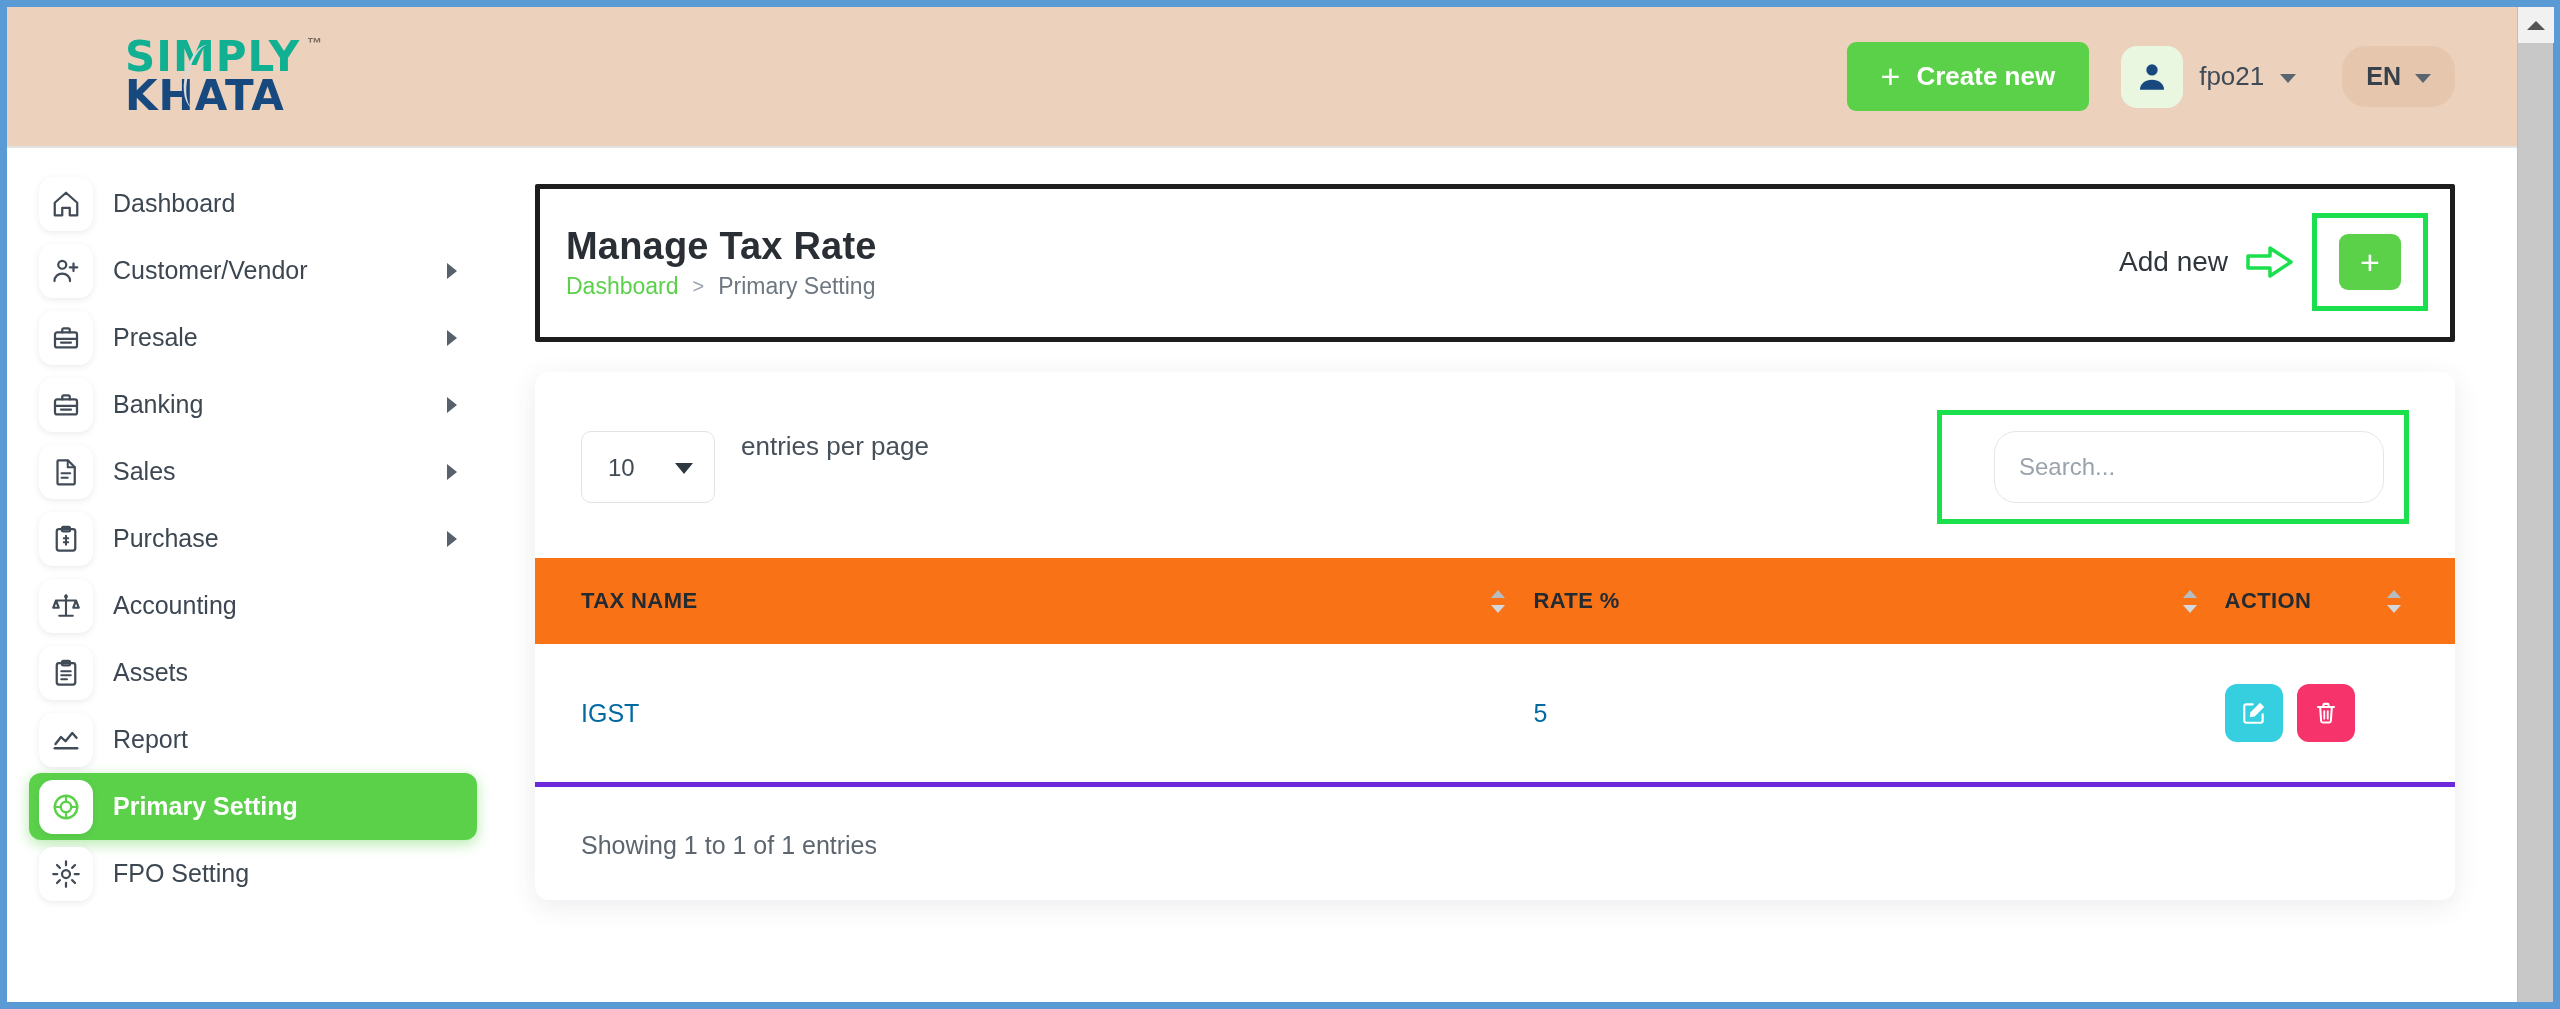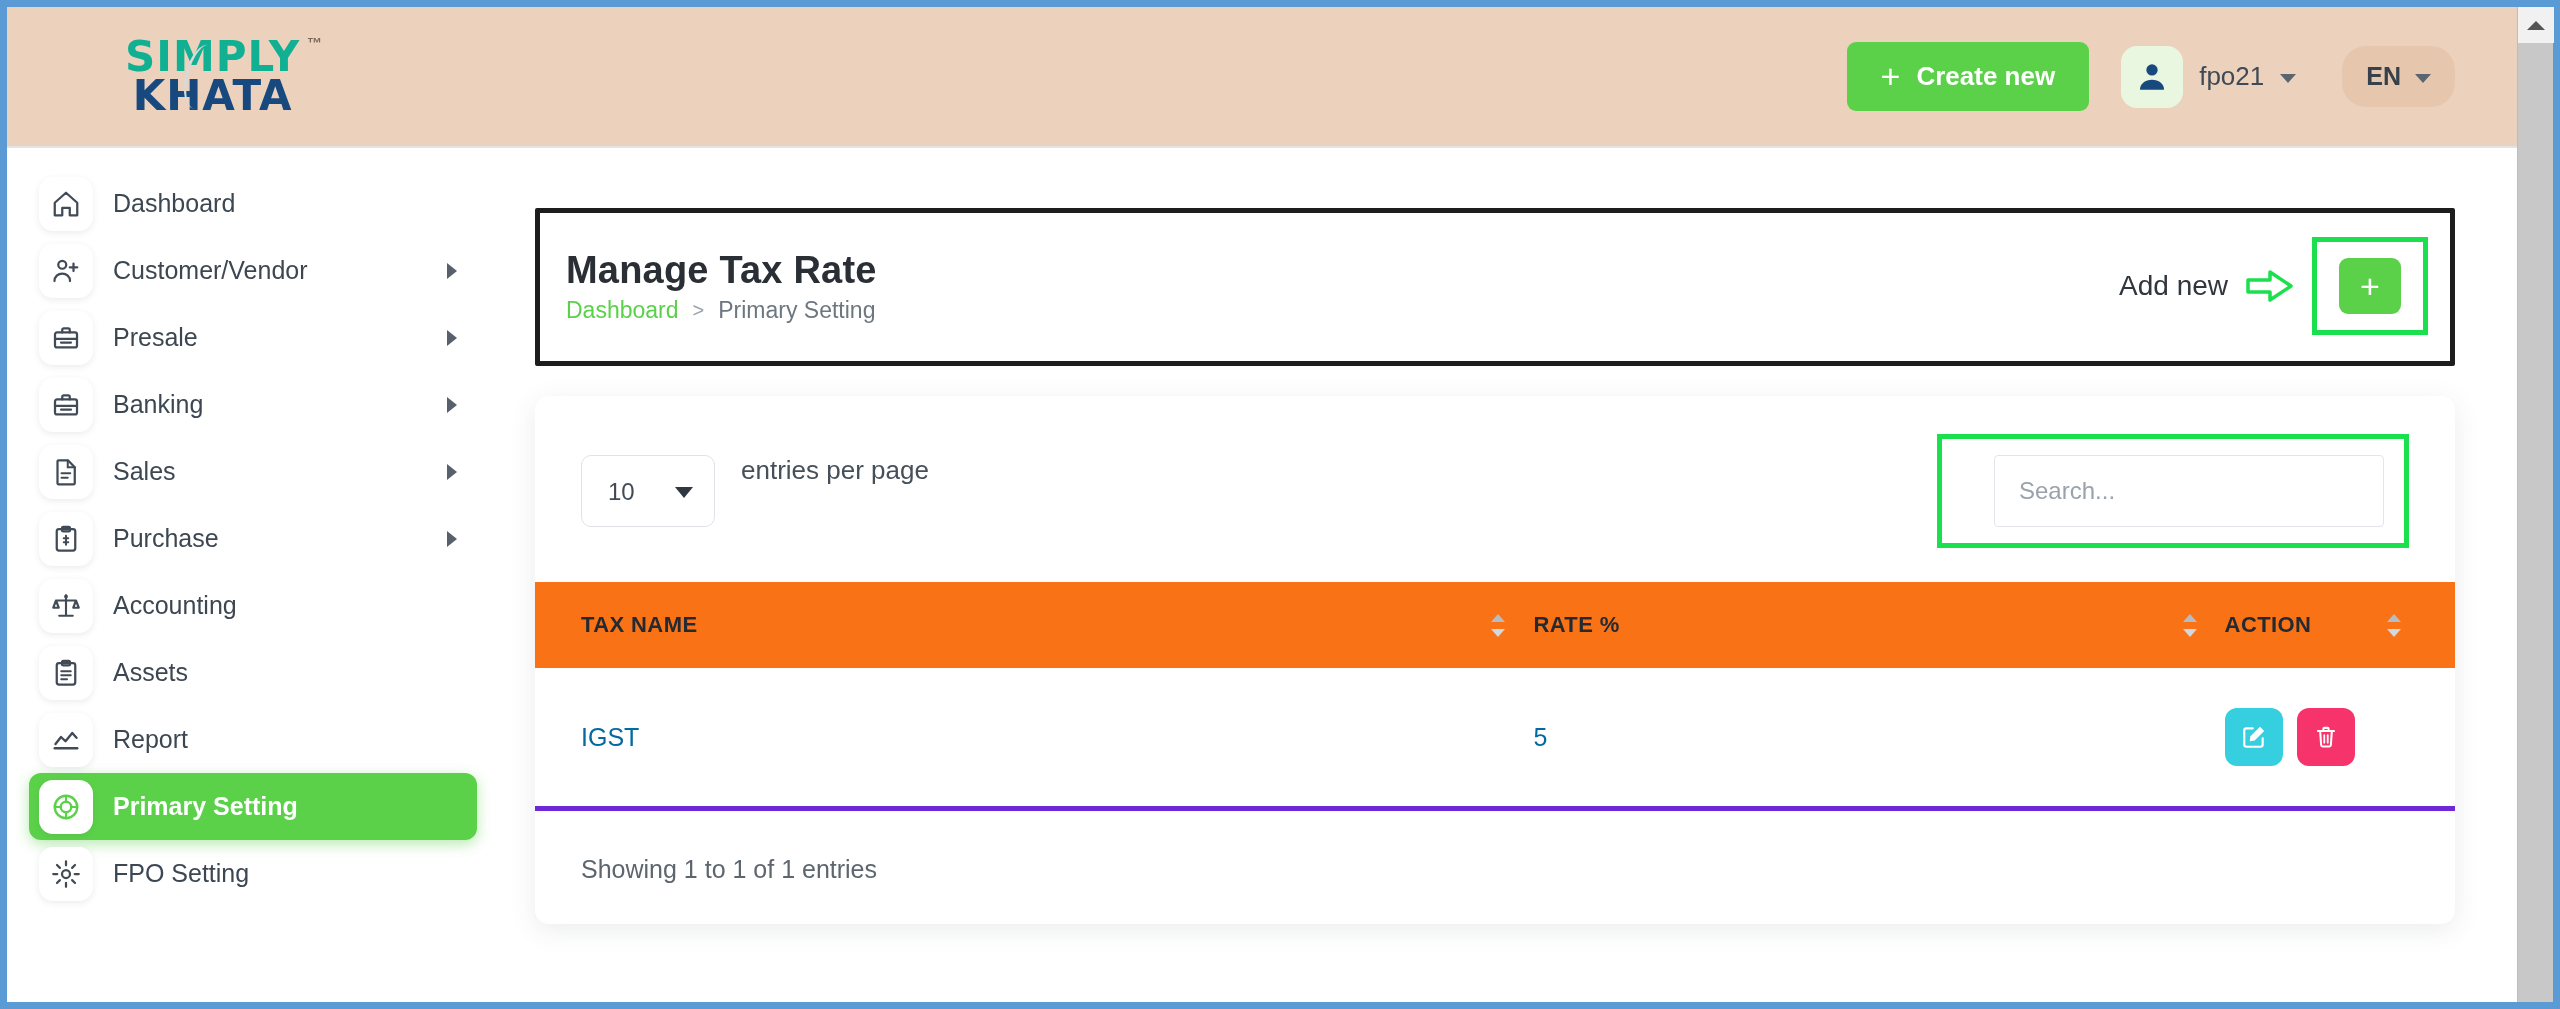--- a/index.html
+++ b/index.html
@@ -32,21 +32,21 @@
     width: 0; height: 0; border-left: 9px solid transparent;
     border-right: 9px solid transparent; border-bottom: 9px solid #555;
   }
 
   
   #topbar {
     position: relative; height: 141px; background: #ecd2bd;
     display: flex; align-items: center; padding: 0 0 0 118px;
     border-bottom: 2px solid #e3e3e3;
   }
-  .logo { line-height: 0.92; position: relative; user-select: none; text-align: center; }
+  .logo { line-height: 0.92; position: relative; user-select: none; }
   .logo .l1 {
     display: block; font-size: 42px; font-weight: 800; letter-spacing: 1px;
     color: #12b093; font-family: "DejaVu Sans", sans-serif;
   }
   .logo .l2 {
     display: block; font-size: 42px; font-weight: 800; letter-spacing: 1px;
     color: #17497f; font-family: "DejaVu Sans", sans-serif;
   }
   .logo .tm {
     position: absolute; top: -2px; right: -22px;
@@ -121,21 +121,21 @@
     font-size: 25px; color: #3d4752; white-space: nowrap;
   }
   .nav-item.active .nav-label { color: #ffffff; font-weight: 700; }
   .nav-caret {
     margin-left: auto; width: 0; height: 0;
     border-top: 8px solid transparent; border-bottom: 8px solid transparent;
     border-left: 10px solid #58616b;
   }
 
   
-  #main { flex: 1; padding: 36px 62px 0 28px; min-width: 0; margin-top: 24px; }
+  #main { flex: 1; padding: 36px 62px 0 28px; min-width: 0; }
 
   
   #page-header-wrap {
     border: 5px solid #1d1d1d; background: #ffffff;
     border-radius: 2px; padding: 0;
   }
   #page-header {
     display: flex; align-items: center;
     padding: 24px 22px 26px 26px; min-height: 116px;
   }
@@ -195,21 +195,21 @@
     border-top: 11px solid #2f3740;
   }
   #entries-label { font-size: 26px; color: #46505a; }
 
   #search-highlight {
     margin-left: auto; border: 5px solid #1ae04d;
     padding: 16px 20px 16px 52px;
   }
   #search-input {
     width: 390px; height: 72px; border: 1px solid #e2e6ea;
-    border-radius: 4px; padding: 0 24px; font-size: 24px;
+    border-radius: 22px; padding: 0 24px; font-size: 24px;
     color: #4b545d; background: #ffffff;
     font-family: "Liberation Sans", sans-serif;
   }
   #search-input::placeholder { color: #9aa2ab; }
 
   
   table { width: 100%; border-collapse: collapse; }
   thead tr { background: #f97316; }
   th {
     text-align: left; font-size: 22px; font-weight: 700; color: #232a31;

